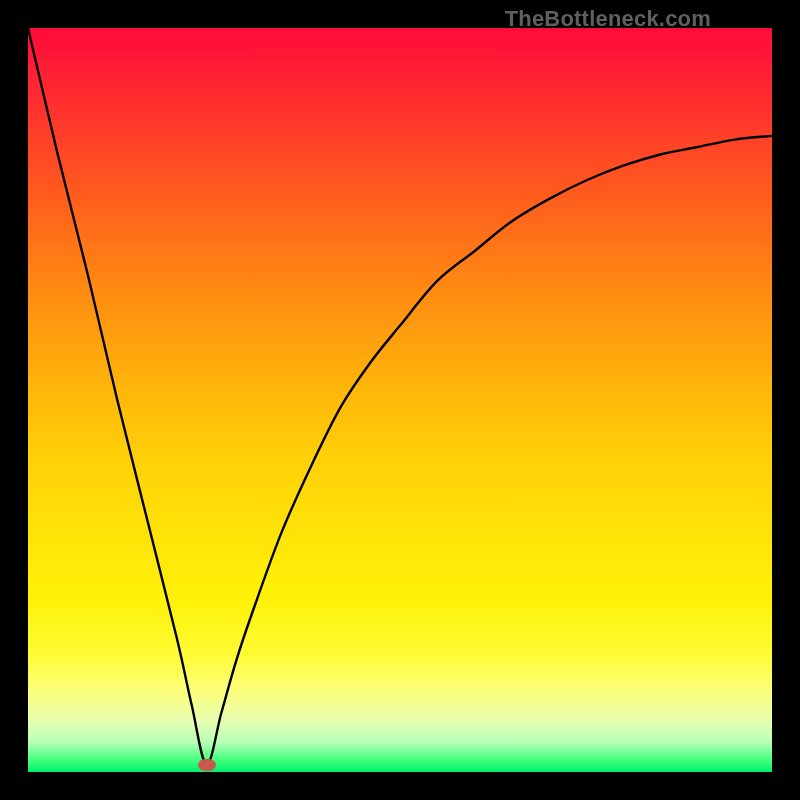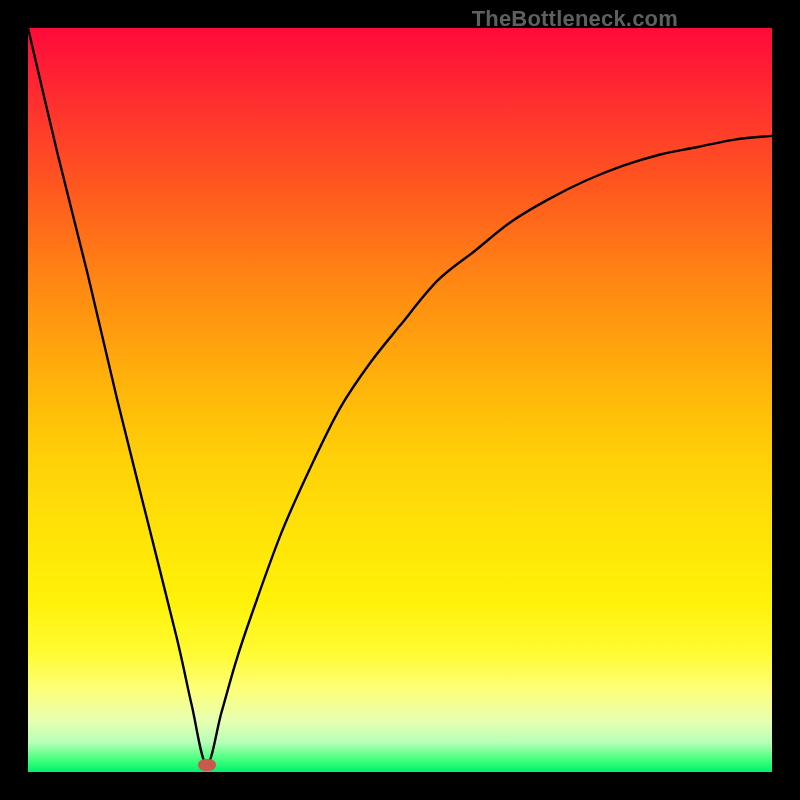--- a/index.html
+++ b/index.html
@@ -10,20 +10,21 @@
     background: #000;
     overflow: hidden;
   }
   .frame {
     position: absolute;
     left: 0;
     top: 0;
     width: 688px;
     height: 800px;
     background: #000;
+    padding-left: 33px;
   }
   .plot {
     position: absolute;
     left: 28px;
     top: 28px;
     width: 744px;
     height: 744px;
     overflow: hidden;
   }
   .gradient {

